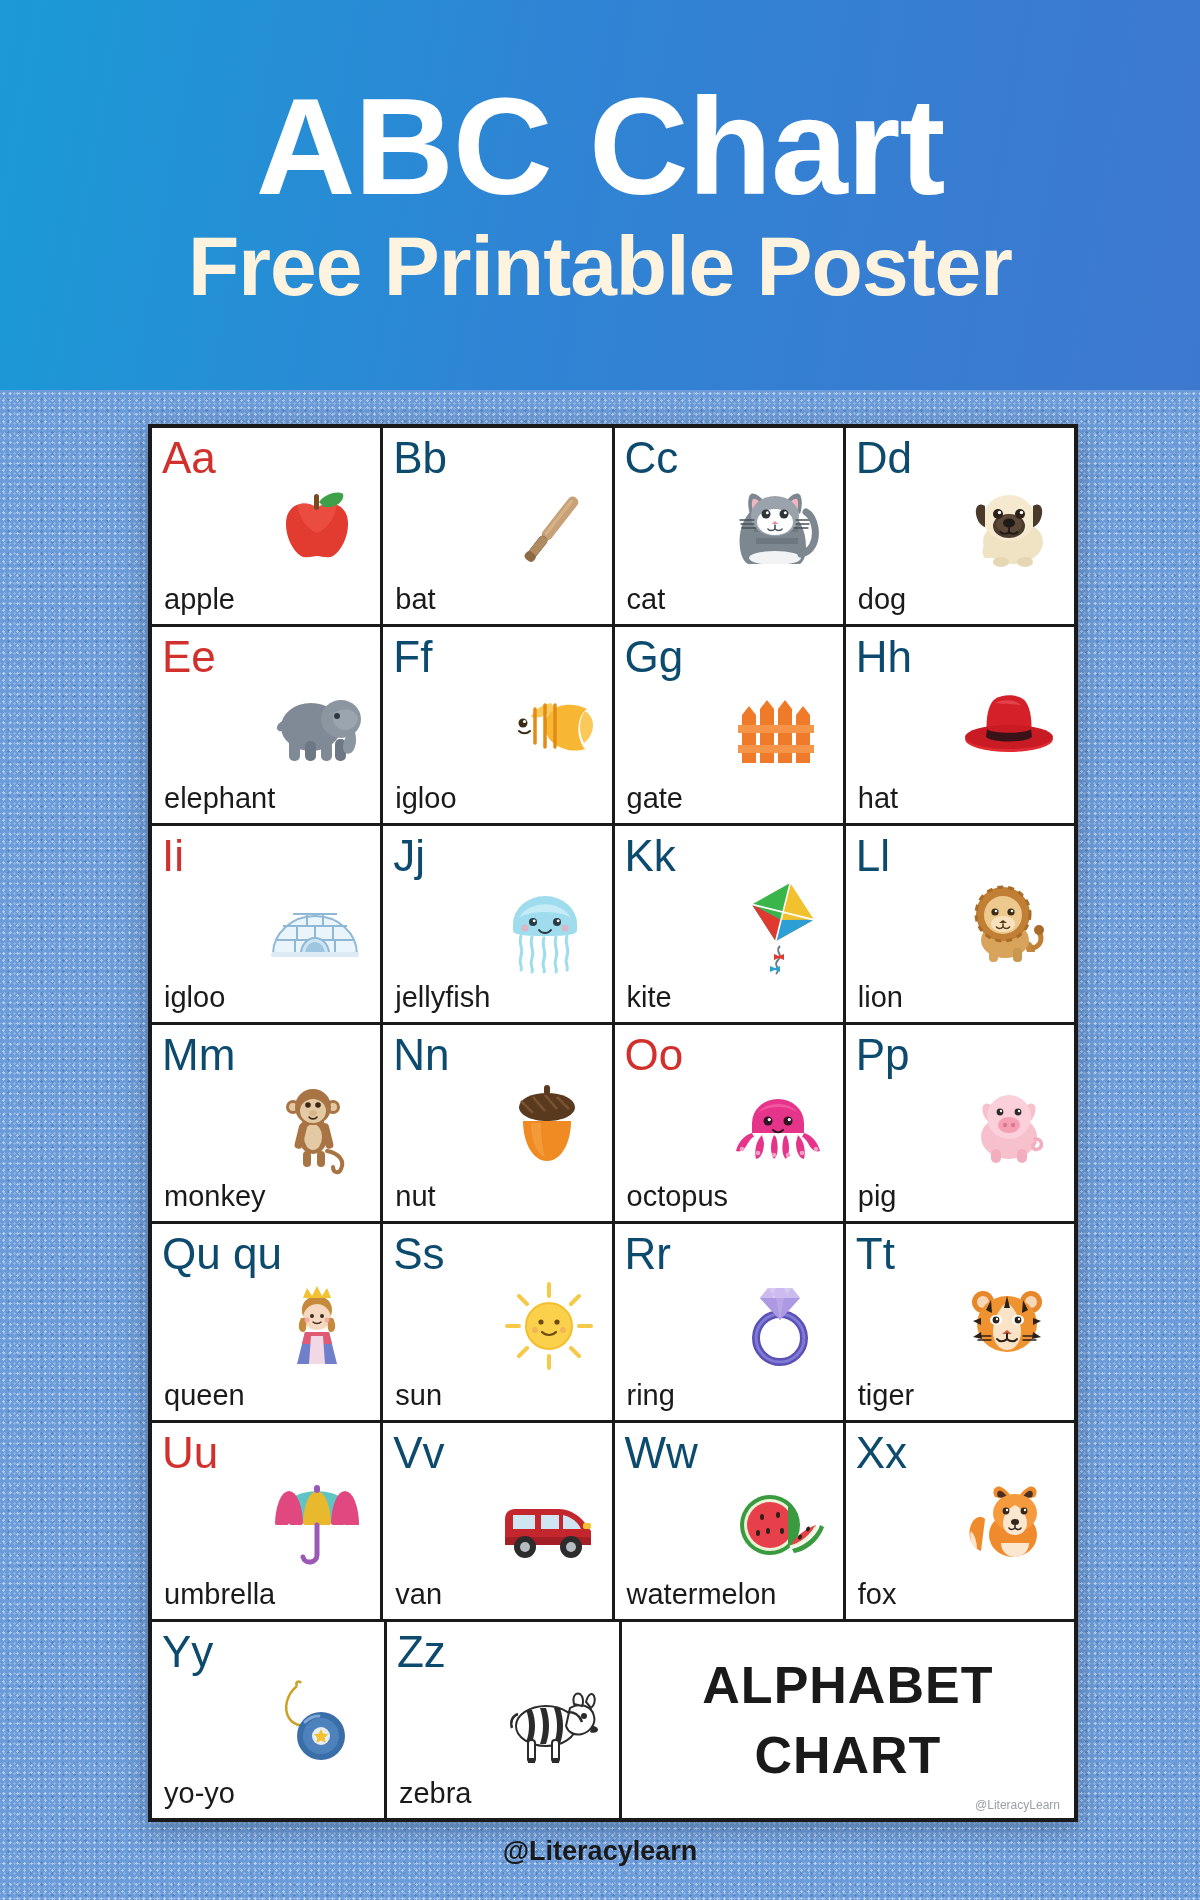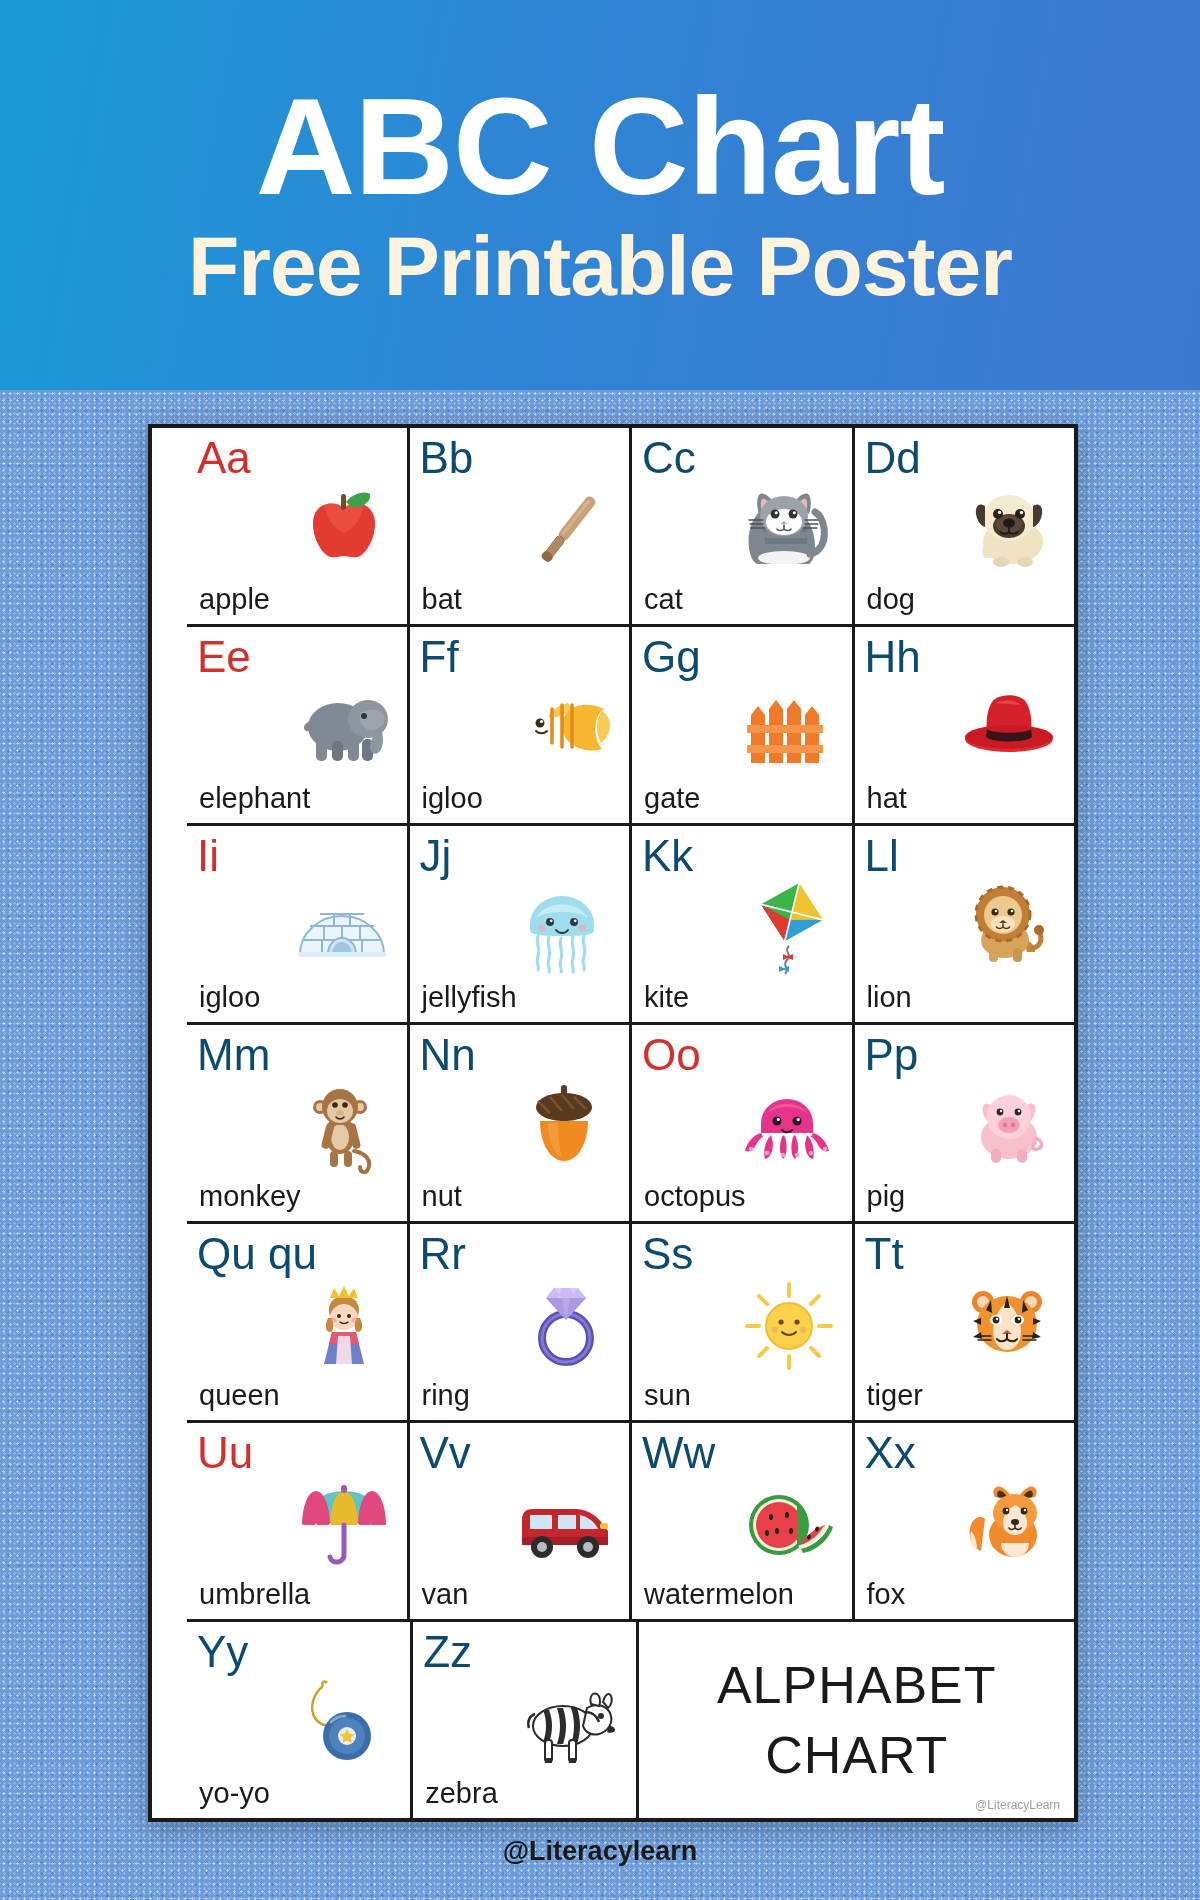--- a/index.html
+++ b/index.html
@@ -58,21 +58,20 @@
   
   #poster {
     position: absolute;
     top: 424px; left: 148px;
     width: 930px; height: 1398px;
     background: #ffffff;
     border: 4px solid #1a1a1a;
     box-shadow: 0 6px 24px rgba(0,0,0,0.25);
     display: flex;
     flex-direction: column;
-    padding-left: 35px;
   }
   .grid-row {
     display: flex;
     flex: 1;
     border-bottom: 3px solid #1a1a1a;
   }
   .grid-row:last-child { border-bottom: none; }
   .cell {
     flex: 1;
     border-right: 3px solid #1a1a1a;
@@ -112,21 +111,21 @@
   .cell.final {
     flex: 2.04;
     display: flex;
     flex-direction: column;
     align-items: center;
     justify-content: center;
     text-align: center;
   }
   .cell.final .big-line {
     font-size: 52px;
-    font-weight: normal;
+    font-weight: bold;
     letter-spacing: 1px;
     color: #1a1a1a;
     line-height: 1.35;
   }
   .cell.final .credit {
     position: absolute;
     right: 14px; bottom: 6px;
     font-size: 12px;
     color: #9aa0a6;
   }
@@ -510,51 +509,51 @@
             <circle cx="55" cy="40" r="2" fill="#3b2a20"></circle>
           <path d="M46 46c2 2 6 2 8 0" stroke="#3b2a20" stroke-width="1.4" fill="none" stroke-linecap="round"></path>
           <circle cx="40" cy="44" r="2.6" fill="#f4a3a3" opacity="0.8"></circle>
           <circle cx="60" cy="44" r="2.6" fill="#f4a3a3" opacity="0.8"></circle>
         </svg>
       </div>
       <div class="word">queen</div>
     </div>
 
     <div class="cell">
-      <div class="letter">Rr</div>
-      <div class="art">
-        <svg viewBox="0 0 100 100">
-          <circle cx="50" cy="62" r="24" fill="none" stroke="#5b51b5" stroke-width="8"></circle>
-          <circle cx="50" cy="62" r="24" fill="none" stroke="#8179d6" stroke-width="3"></circle>
-          <path d="M30 22h40l-20 22z" fill="#b9a8e8"></path>
-          <path d="M30 22l8-10h24l8 10z" fill="#d6c9f2"></path>
-          <path d="M38 12l-8 10h16zM62 12l8 10H54zM46 12h8l4 10h-16z" fill="#cbbbee"></path>
-          <path d="M30 22l20 22 4-22zM70 22L50 44l-4-22z" fill="#a693e0" opacity="0.7"></path>
-        </svg>
-      </div>
-      <div class="word">ring</div>
-    </div>
-
-    <div class="cell">
       <div class="letter">Ss</div>
       <div class="art">
         <svg viewBox="0 0 100 100">
           <g stroke="#f7c948" stroke-width="4" stroke-linecap="round">
             <path d="M50 8v12M50 80v12M8 50h12M80 50h12M20 20l8 8M72 72l8 8M80 20l-8 8M28 72l-8 8"></path>
           </g>
           <circle cx="50" cy="50" r="23" fill="#fbd14b"></circle>
           <circle cx="50" cy="50" r="23" fill="none" stroke="#f3bf2e" stroke-width="2"></circle>
           <circle cx="42" cy="46" r="2.6" fill="#6b4c12"></circle>
             <circle cx="58" cy="46" r="2.6" fill="#6b4c12"></circle>
           <path d="M43 56c4 4 10 4 14 0" stroke="#6b4c12" stroke-width="2.2" fill="none" stroke-linecap="round"></path>
           <circle cx="36" cy="54" r="3" fill="#f4a65c" opacity="0.7"></circle>
           <circle cx="64" cy="54" r="3" fill="#f4a65c" opacity="0.7"></circle>
         </svg>
       </div>
       <div class="word">sun</div>
+    </div>
+
+    <div class="cell">
+      <div class="letter">Rr</div>
+      <div class="art">
+        <svg viewBox="0 0 100 100">
+          <circle cx="50" cy="62" r="24" fill="none" stroke="#5b51b5" stroke-width="8"></circle>
+          <circle cx="50" cy="62" r="24" fill="none" stroke="#8179d6" stroke-width="3"></circle>
+          <path d="M30 22h40l-20 22z" fill="#b9a8e8"></path>
+          <path d="M30 22l8-10h24l8 10z" fill="#d6c9f2"></path>
+          <path d="M38 12l-8 10h16zM62 12l8 10H54zM46 12h8l4 10h-16z" fill="#cbbbee"></path>
+          <path d="M30 22l20 22 4-22zM70 22L50 44l-4-22z" fill="#a693e0" opacity="0.7"></path>
+        </svg>
+      </div>
+      <div class="word">ring</div>
     </div>
 
     <div class="cell">
       <div class="letter">Tt</div>
       <div class="art">
         <svg viewBox="0 0 100 100">
           <circle cx="22" cy="26" r="11" fill="#e8862a"></circle>
             <circle cx="22" cy="26" r="6" fill="#f6d7b8"></circle>
           <circle cx="70" cy="26" r="11" fill="#e8862a"></circle>
             <circle cx="70" cy="26" r="6" fill="#f6d7b8"></circle>

